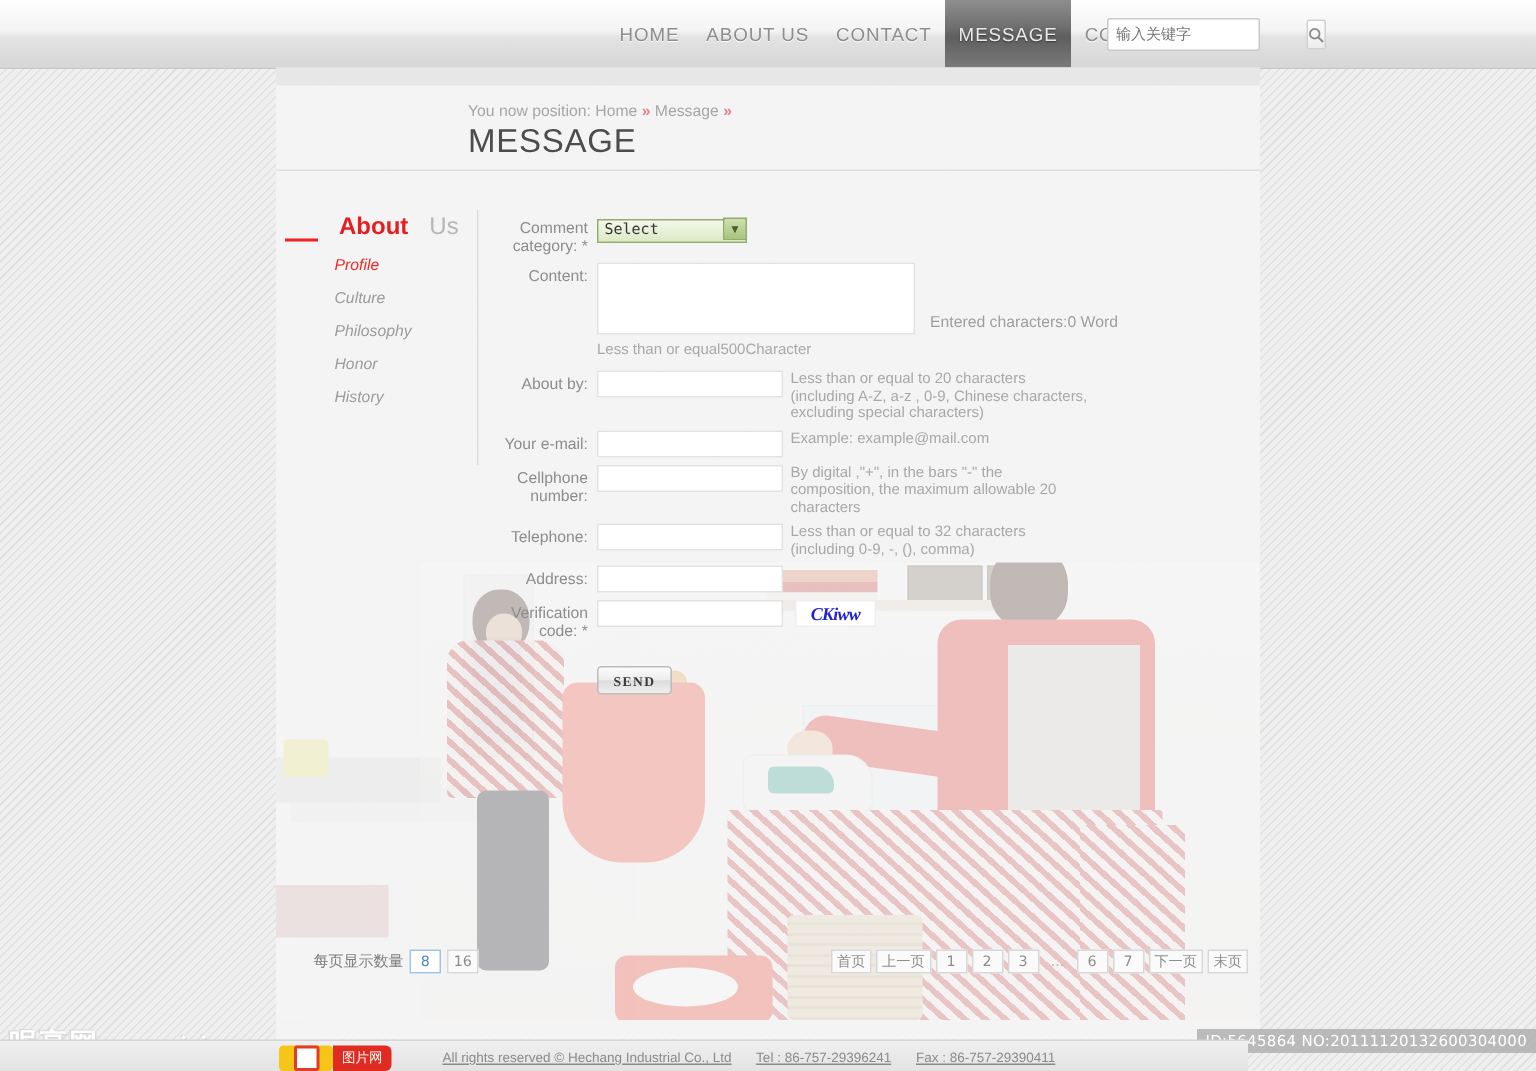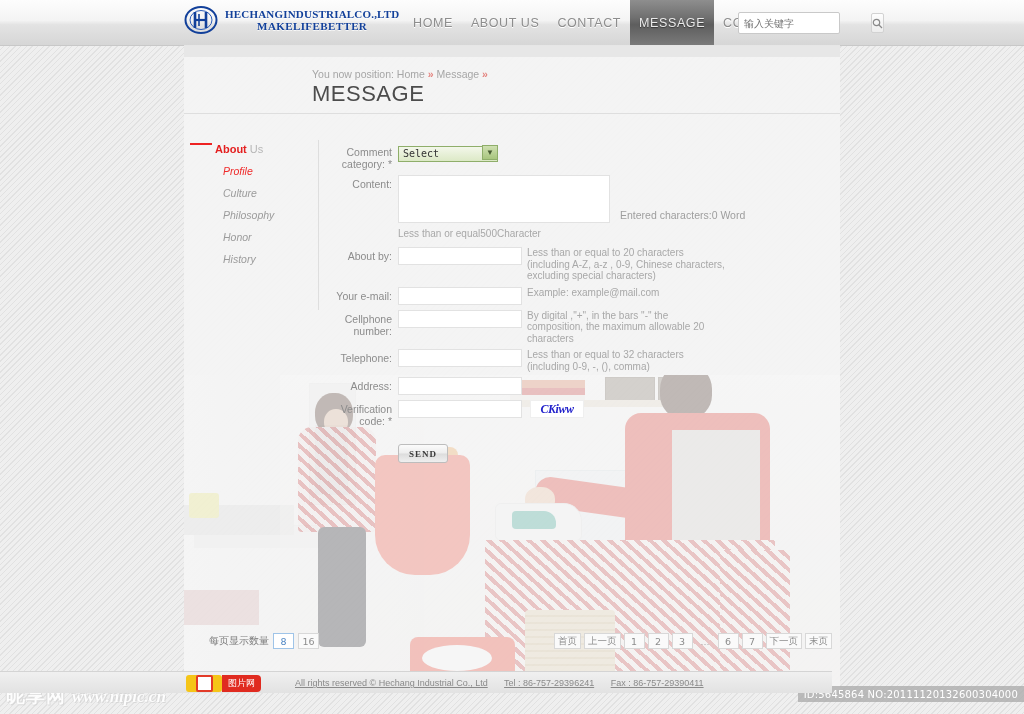--- a/index.html
+++ b/index.html
@@ -107,21 +107,21 @@
   #kitchen .stove{position:absolute;left:0px;top:130px;width:110px;height:30px;background:#cfcfcf;}
   #kitchen .pot{position:absolute;left:5px;top:118px;width:30px;height:25px;background:#e4e23d;border-radius:3px;}
   #kitchen .redpanel{position:absolute;left:0px;top:215px;width:75px;height:35px;background:#c98f8f;}
   
   .breadcrumb{position:absolute;left:128px;top:23px;font-size:10.5px;color:#a6a6a6;}
   .breadcrumb .sep{color:#e4847f;font-weight:bold;}
   .page-title{position:absolute;left:128px;top:36px;font-size:22px;color:#4c4c4c;letter-spacing:.5px;font-weight:400;}
   .title-rule{position:absolute;left:0px;top:68px;width:656px;height:1px;background:rgba(220,220,220,.9);}
   
   .sidebar{position:absolute;left:6px;top:98px;width:120px;}
-  .sb-head{display:flex;align-items:flex-start;gap:3px;font-size:11px;}
+  .sb-head{display:flex;align-items:flex-end;gap:14px;font-size:16px;}
   .sb-dash{display:inline-block;width:22px;height:2px;background:#ee2222;}
   .sb-head .b{color:#e41f1f;font-weight:bold;}
   .sb-head .g{color:#b6b6b6;}
   .sb-list{margin-top:10px;padding-left:33px;}
   .sb-item{font-size:10.5px;color:#9b9b9b;margin-bottom:10px;cursor:pointer;font-style:italic;}
   .sb-item.active{color:#ef2a2a;}
   .sb-divider{position:absolute;left:134px;top:95px;width:1px;height:170px;background:rgba(216,216,216,.8);}
   
   .form{position:absolute;left:140px;top:98px;width:516px;}
   .row{display:flex;align-items:flex-start;margin-bottom:5px;}
@@ -169,21 +169,21 @@
   .pg-right{position:absolute;right:8px;top:0;display:flex;align-items:center;gap:3px;}
   .pg{
     min-width:13px;height:14px;padding:0 3px;border:1px solid #d8d8d8;background:#fafafa;
     font-size:9.5px;color:#8d8d8d;display:flex;align-items:center;justify-content:center;cursor:pointer;
     font-family:"DejaVu Sans",sans-serif;
   }
   .pg.sel{border-color:#9fc4e8;color:#4e86c4;background:#fff;}
   .pg.dots{border:0;background:transparent;color:#b0b0b0;}
   
   #footer{
-    position:absolute;left:0;top:671px;width:832px;height:21px;
+    position:absolute;left:0;top:693px;width:832px;height:21px;
     background:linear-gradient(to bottom,#f0f0f0,#e2e2e2);border-top:1px solid #d4d4d4;
   }
   .foot-logo{
     position:absolute;left:186px;top:3px;width:36px;height:17px;border-radius:3px;
     background:#f5c518;display:flex;align-items:center;justify-content:center;
   }
   .foot-logo .doc{width:13px;height:13px;border:2px solid #e23b28;border-radius:2px;background:#fff;}
   .foot-red{
     position:absolute;left:222px;top:3px;height:17px;padding:0 6px;background:#e02b20;border-radius:0 4px 4px 0;
     display:flex;align-items:center;color:#fff;font-size:9px;font-family:"DejaVu Sans",sans-serif;
@@ -207,36 +207,20 @@
   }
 </style>
 </head>
 <body>
 
 <div id="page">
 
   <div id="header">
     <div id="header-inner">
 
-      <div class="logo-wrap">
-        <div class="logo-mark">
-          <svg width="34" height="34" viewBox="0 0 34 34">
-            <ellipse cx="17" cy="17" rx="15.5" ry="13" fill="none" stroke="#12409a" stroke-width="2"></ellipse>
-            <ellipse cx="17" cy="17" rx="11" ry="9.5" fill="none" stroke="#2a5cb8" stroke-width="1"></ellipse>
-            <path d="M11 9 L11 25" stroke="#12409a" stroke-width="2.6" fill="none"></path>
-            <path d="M22 9 L22 25" stroke="#12409a" stroke-width="2.6" fill="none"></path>
-            <path d="M11 17 L22 17" stroke="#12409a" stroke-width="2.2" fill="none"></path>
-            <path d="M15 11 L15 23" stroke="#12409a" stroke-width="1.6" fill="none"></path>
-          </svg>
-        </div>
-        <div class="logo-text">
-          <div class="l1">HECHANGINDUSTRIALCO.,LTD</div>
-          <div class="l2">MAKELIFEBETTER</div>
-        </div>
-      </div>
 
       <div class="nav">
         <div class="nav-item">HOME</div>
         <div class="nav-item">ABOUT US</div>
         <div class="nav-item">CONTACT</div>
         <div class="nav-item active">MESSAGE</div>
         <div class="nav-item">CONTACT</div>
       </div>
 
       <div class="search-box">

